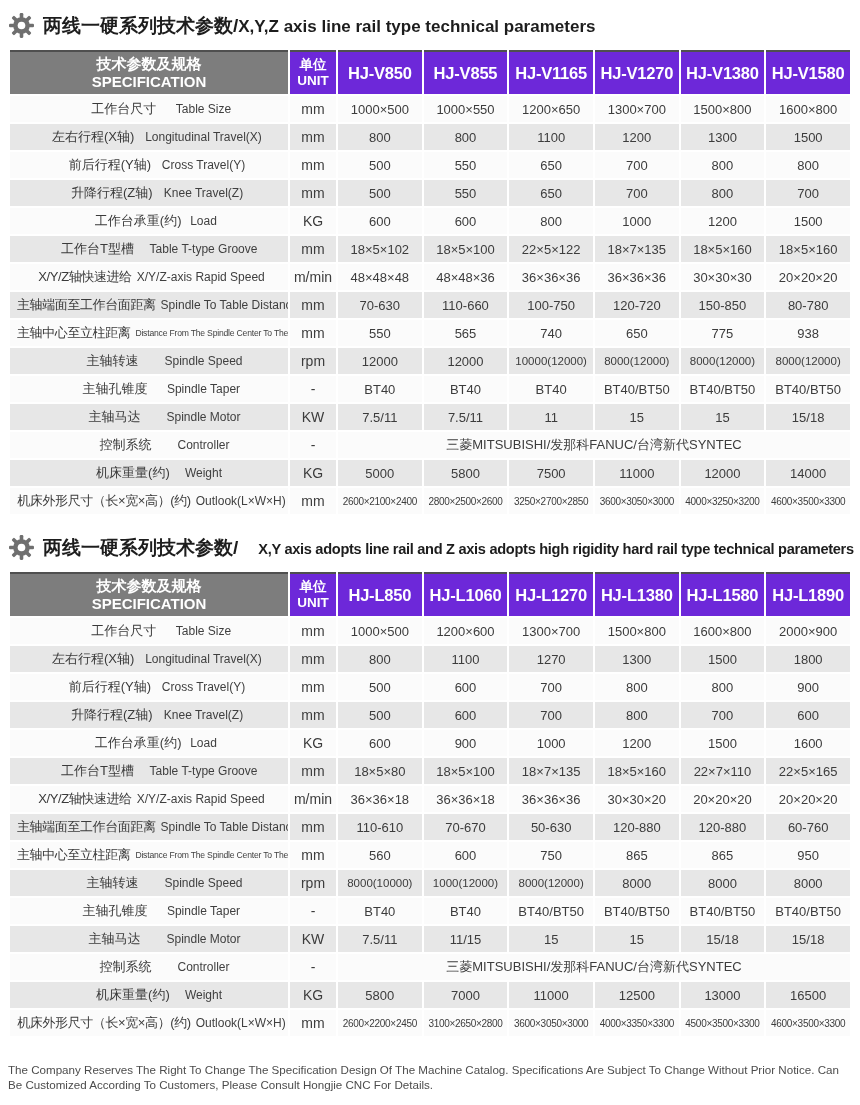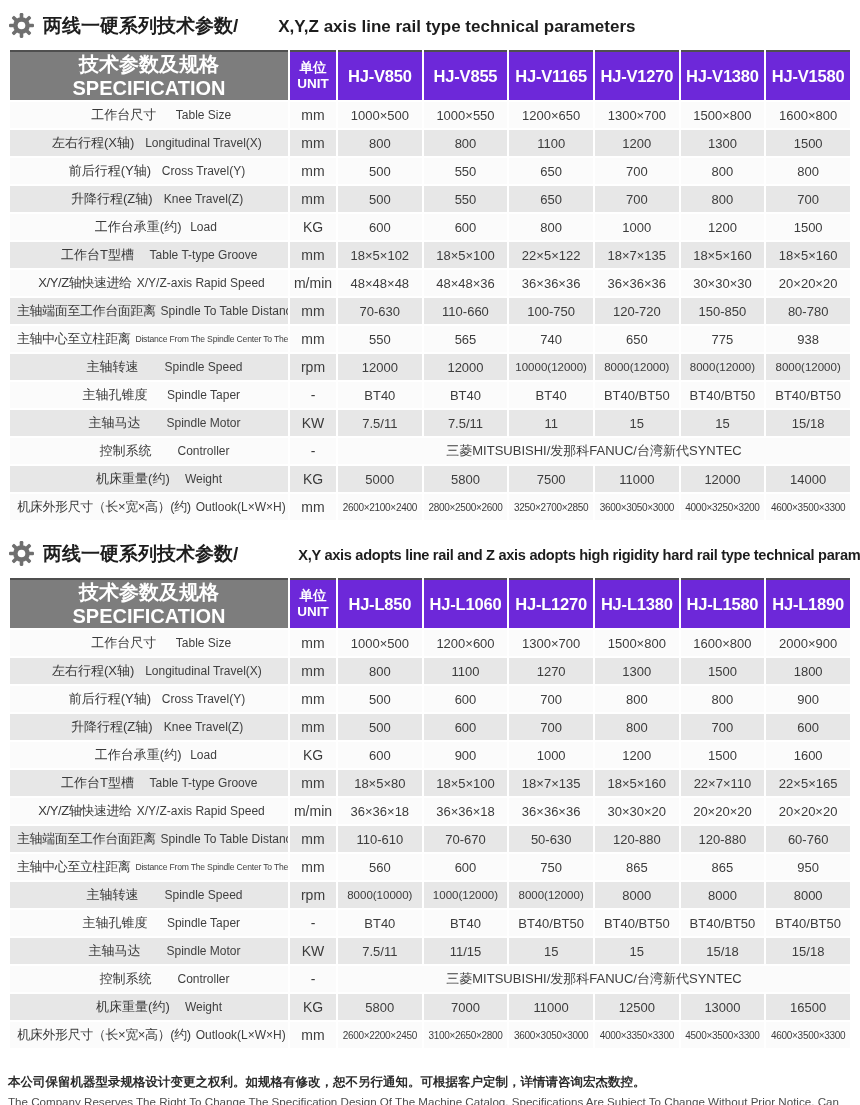--- a/index.html
+++ b/index.html
@@ -3,29 +3,29 @@
 <meta charset="utf-8">
 <style>
   html,body { margin:0; padding:0; background:#fff; }
   body { width:860px; font-family:"Liberation Sans","DejaVu Sans",sans-serif; color:#333; }
   .page { padding:8px 8px 0 8px; }
 
   .title-row { display:flex; align-items:center; gap:8px; margin:4px 0 9px 0; }
   .gear { width:27px; height:27px; flex:0 0 auto; }
   .title-text { font-weight:bold; color:#1d1d1d; white-space:nowrap; }
   .t-zh { font-size:19px; }
-  .t-en { font-size:17px;margin-left:40px; }
+  .t-en { font-size:17px; }
   #section2 .t-en { font-size:14.6px; letter-spacing:-0.3px;padding-left:20px; }
 
   table.spec-table { width:100%; border-collapse:separate; border-spacing:2px; table-layout:fixed; background:#fff; margin-bottom:18px; }
   col.c-spec { width:278px; }
   col.c-unitc { width:46px; }
 
   thead th { height:42px; vertical-align:middle; text-align:center; color:#fff; font-weight:bold; border-top:2px solid #4f4f4f; padding:0 1px; }
-  th.h-spec { background:#7d7d7d; font-size:20px; line-height:1.2; }
+  th.h-spec { background:#7d7d7d; font-size:15px; line-height:1.2; }
   th.h-unit { background:#6d28d9; font-size:13.5px; line-height:1.15; }
   th.h-model { background:#6d28d9; font-size:16.5px; letter-spacing:-0.2px; }
 
   tbody td { height:24px; text-align:center; vertical-align:middle; font-size:13px; color:#3c3c3c; padding:1px 2px; overflow:hidden; }
   tr.odd td { background:#fbfbfb; }
   tr.even td { background:#e7e7e7; }
 
   td.c-label { text-align:center; padding-left:7px; white-space:nowrap;margin-top:31px; }
   .lab-zh { display:inline-block; min-width:104px; font-size:13px; color:#3a3a3a; vertical-align:middle; }
   .lab-zh.tight { min-width:0; margin-right:5px; letter-spacing:-0.4px; }
@@ -425,16 +425,15 @@
             <td class="c-val xs">3600×3050×3000</td>
             <td class="c-val xs">4000×3350×3300</td>
             <td class="c-val xs">4500×3500×3300</td>
             <td class="c-val xs">4600×3500×3300</td>
           </tr>
         </tbody>
     </table>
   </section>
 
   <div class="footer">
-    <p class="f-zh">本公司保留机器型录规格设计变更之权利。如规格有修改，恕不另行通知。可根据客户定制，详情请咨询宏杰数控。</p>
     <p class="f-en">The Company Reserves The Right To Change The Specification Design Of The Machine Catalog. Specifications Are Subject To Change Without Prior Notice. Can Be Customized According To Customers, Please Consult Hongjie CNC For Details.</p>
   </div>
 </div>
 
 </body></html>

